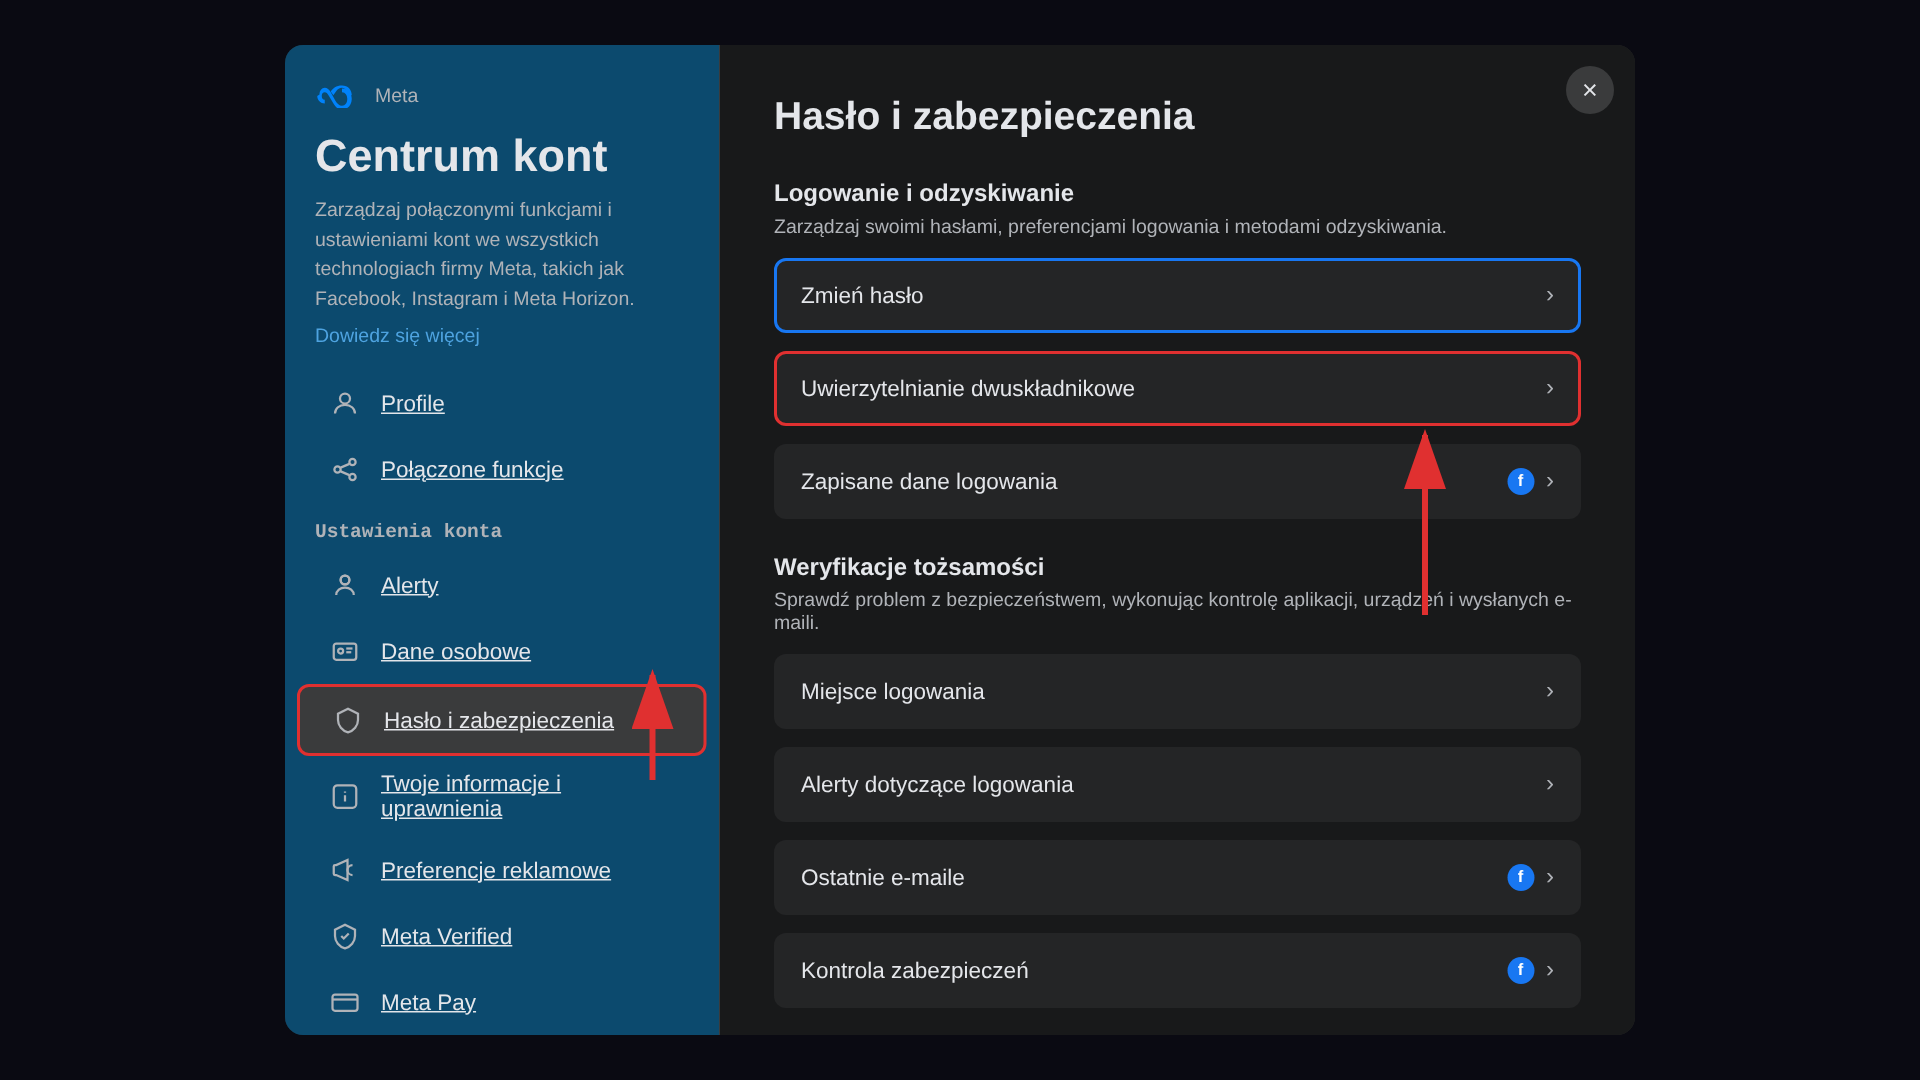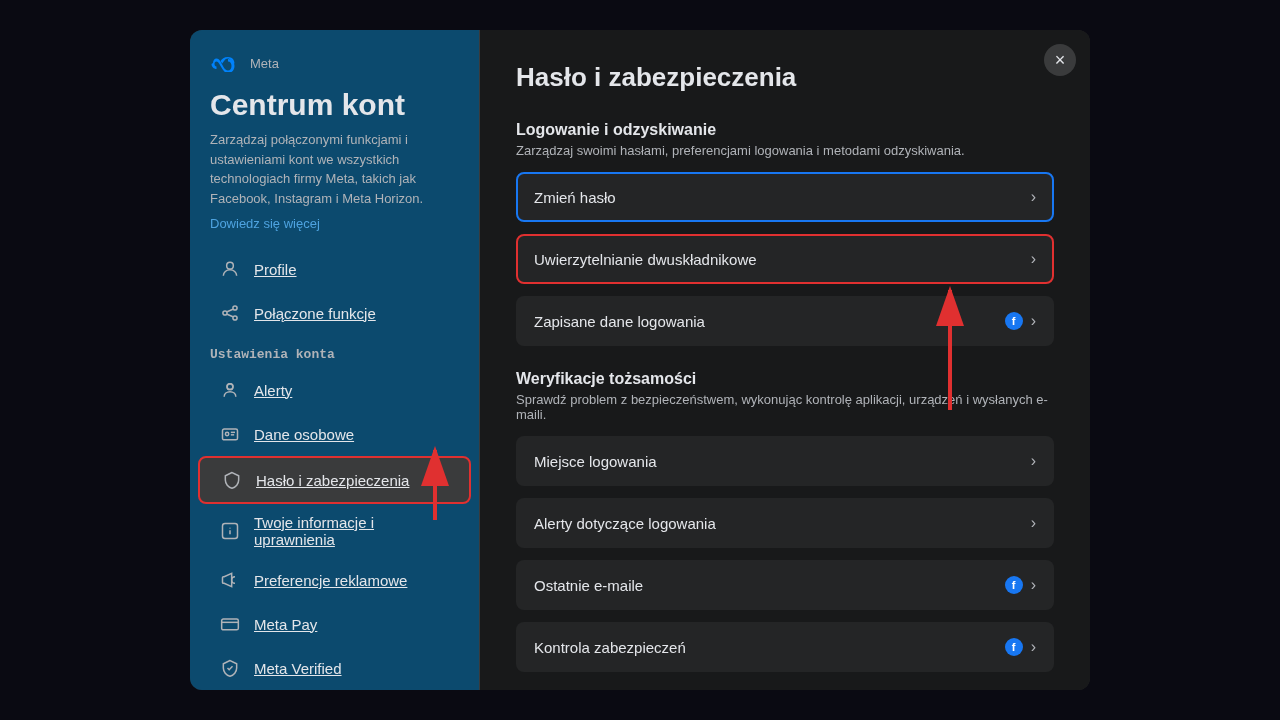--- a/index.html
+++ b/index.html
@@ -288,35 +288,35 @@
             <path d="M18 8a4 4 0 000 8"></path>
             <path d="M4 8h1l9-4v16l-9-4H4a1 1 0 01-1-1v-6a1 1 0 011-1z"></path>
           </svg>
         </div>
         <span>Preferencje reklamowe</span>
       </div>
 
       <div class="sidebar-item">
         <div class="sidebar-icon">
           <svg viewBox="0 0 24 24" fill="none" stroke="currentColor" stroke-width="1.8">
+            <path d="M12 3L4 7v5c0 4.5 3.4 8.7 8 9.9 4.6-1.2 8-5.4 8-9.9V7L12 3z"></path>
+            <polyline points="9 12 11 14 15 10"></polyline>
+          </svg>
+        </div>
+        <span>Meta Verified</span>
+      </div>
+
+      <div class="sidebar-item">
+        <div class="sidebar-icon">
+          <svg viewBox="0 0 24 24" fill="none" stroke="currentColor" stroke-width="1.8">
             <rect x="2" y="6" width="20" height="13" rx="2"></rect>
             <line x1="2" y1="10" x2="22" y2="10"></line>
           </svg>
         </div>
         <span>Meta Pay</span>
-      </div>
-
-      <div class="sidebar-item">
-        <div class="sidebar-icon">
-          <svg viewBox="0 0 24 24" fill="none" stroke="currentColor" stroke-width="1.8">
-            <path d="M12 3L4 7v5c0 4.5 3.4 8.7 8 9.9 4.6-1.2 8-5.4 8-9.9V7L12 3z"></path>
-            <polyline points="9 12 11 14 15 10"></polyline>
-          </svg>
-        </div>
-        <span>Meta Verified</span>
       </div>
     </div>
 
     <div class="main-content">
       <div class="main-title">Hasło i zabezpieczenia</div>
 
       <div>
         <div class="section-title">Logowanie i odzyskiwanie</div>
         <div class="section-desc">Zarządzaj swoimi hasłami, preferencjami logowania i metodami odzyskiwania.</div>
 

